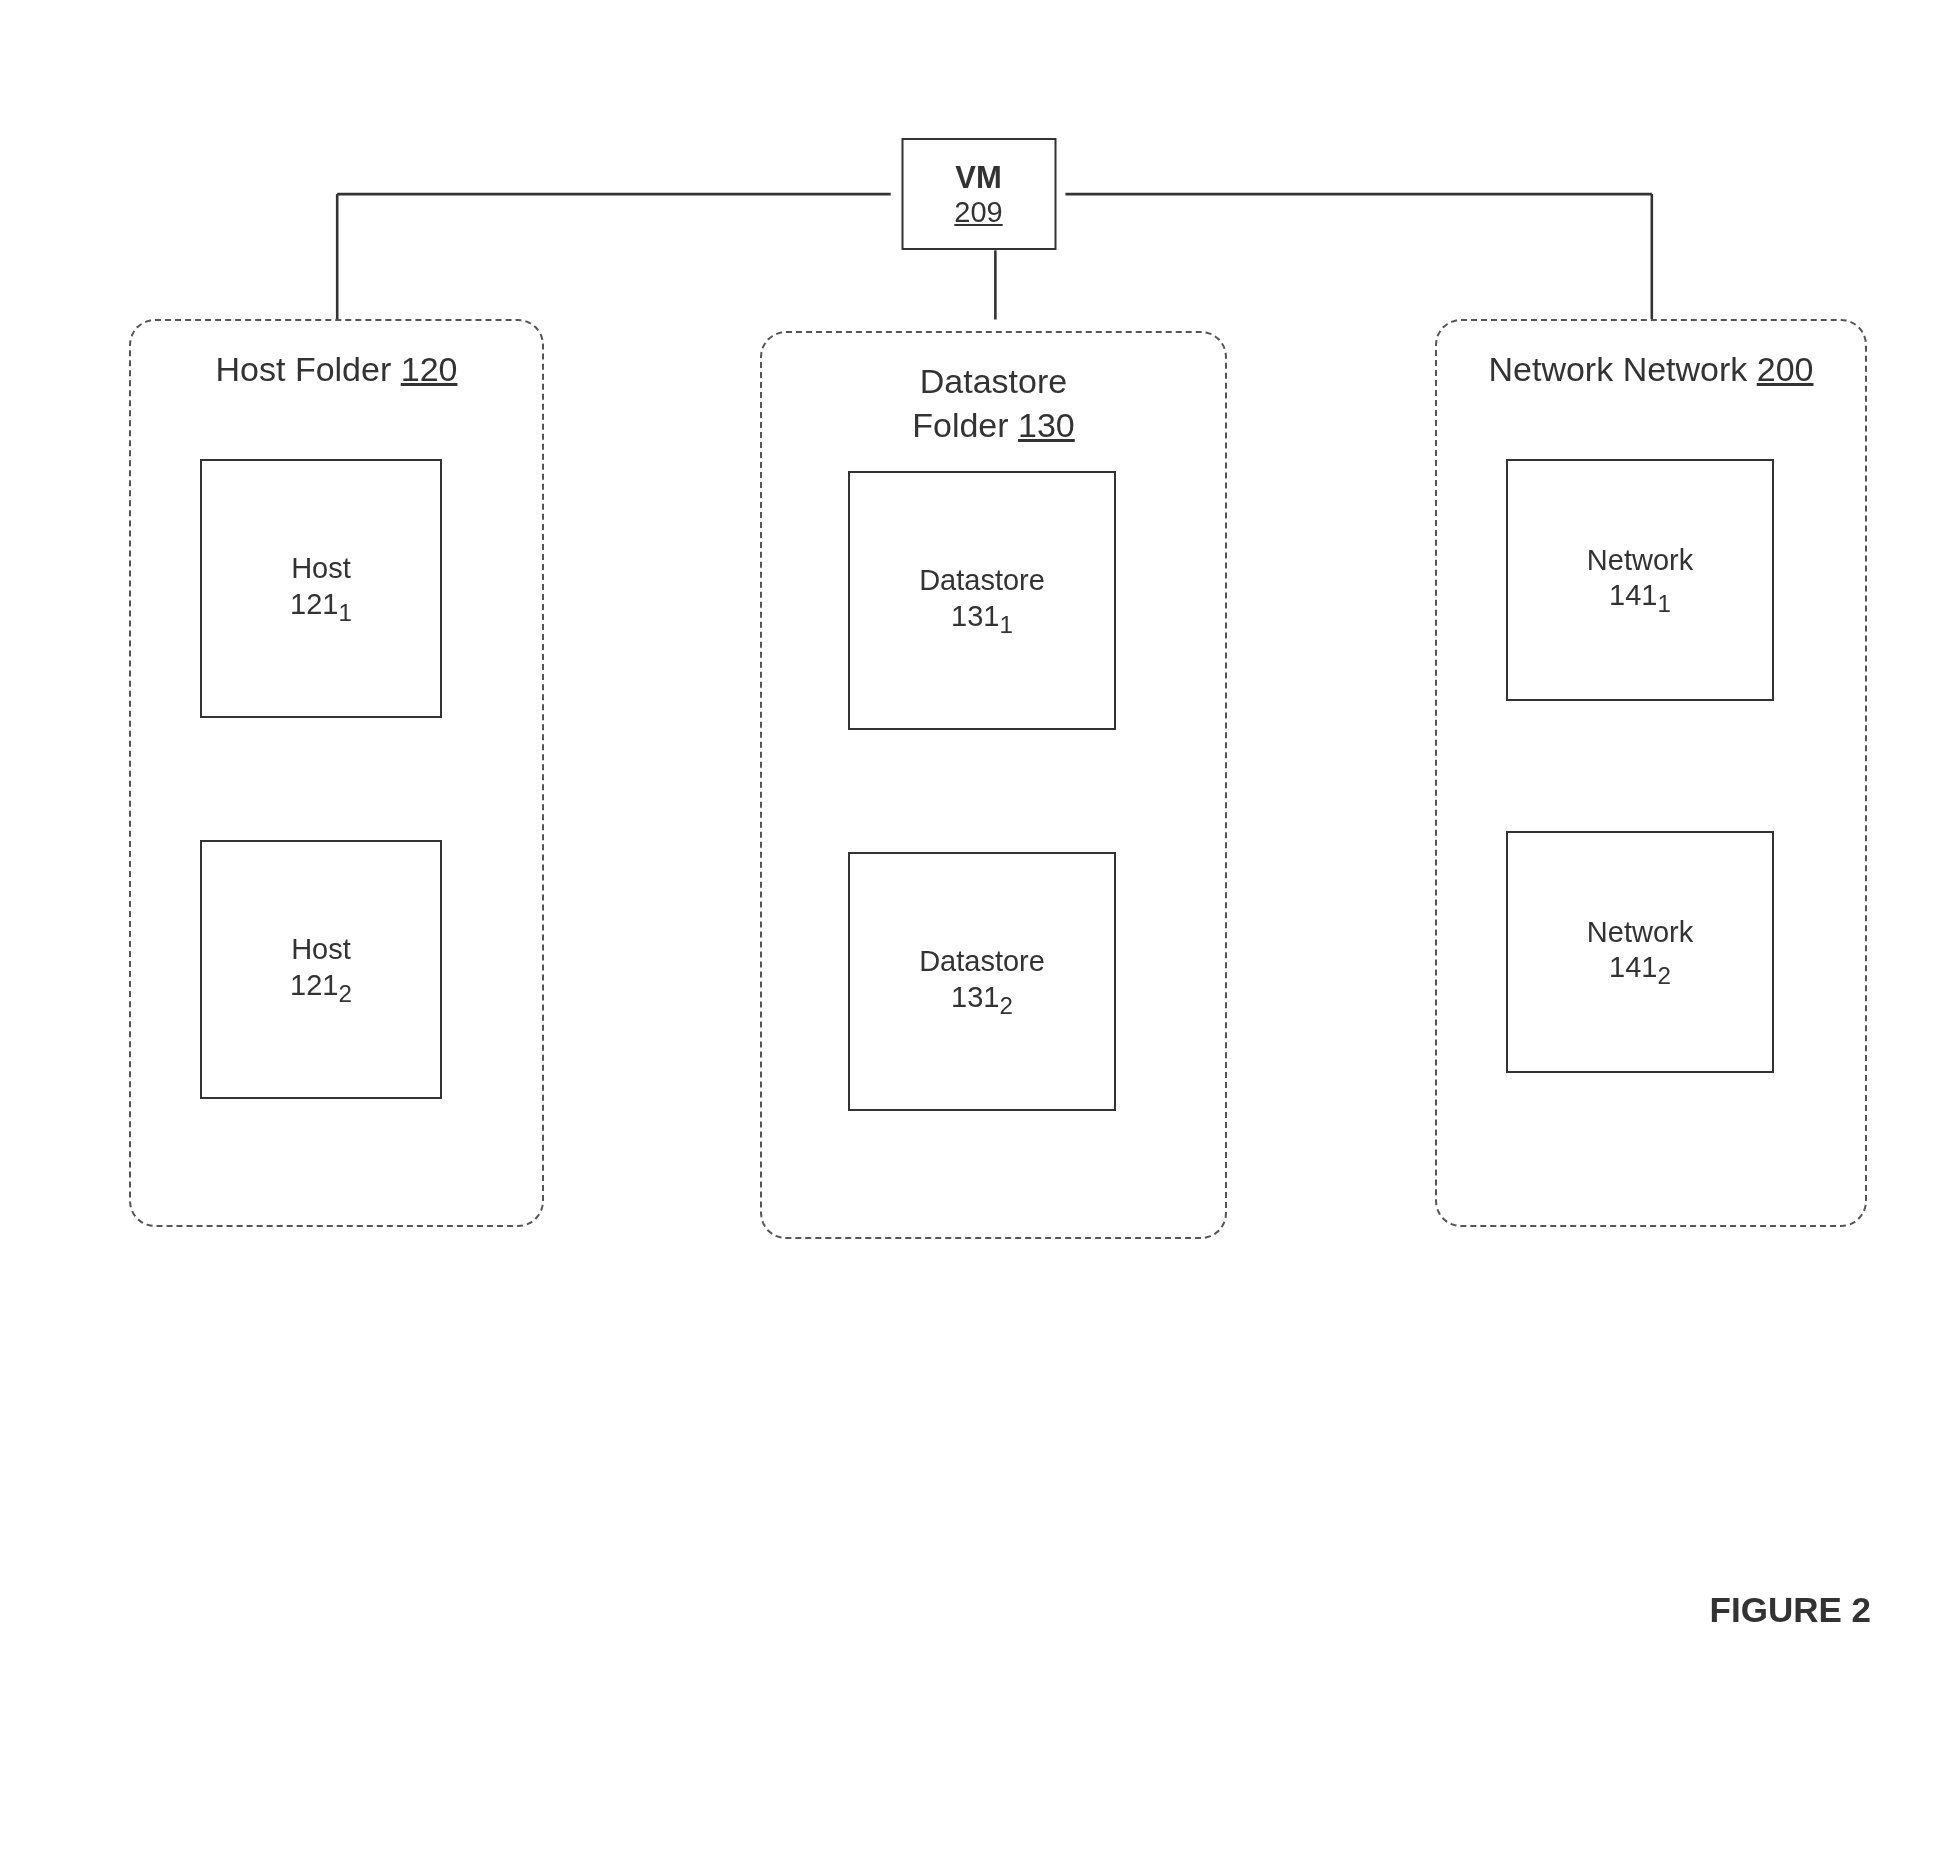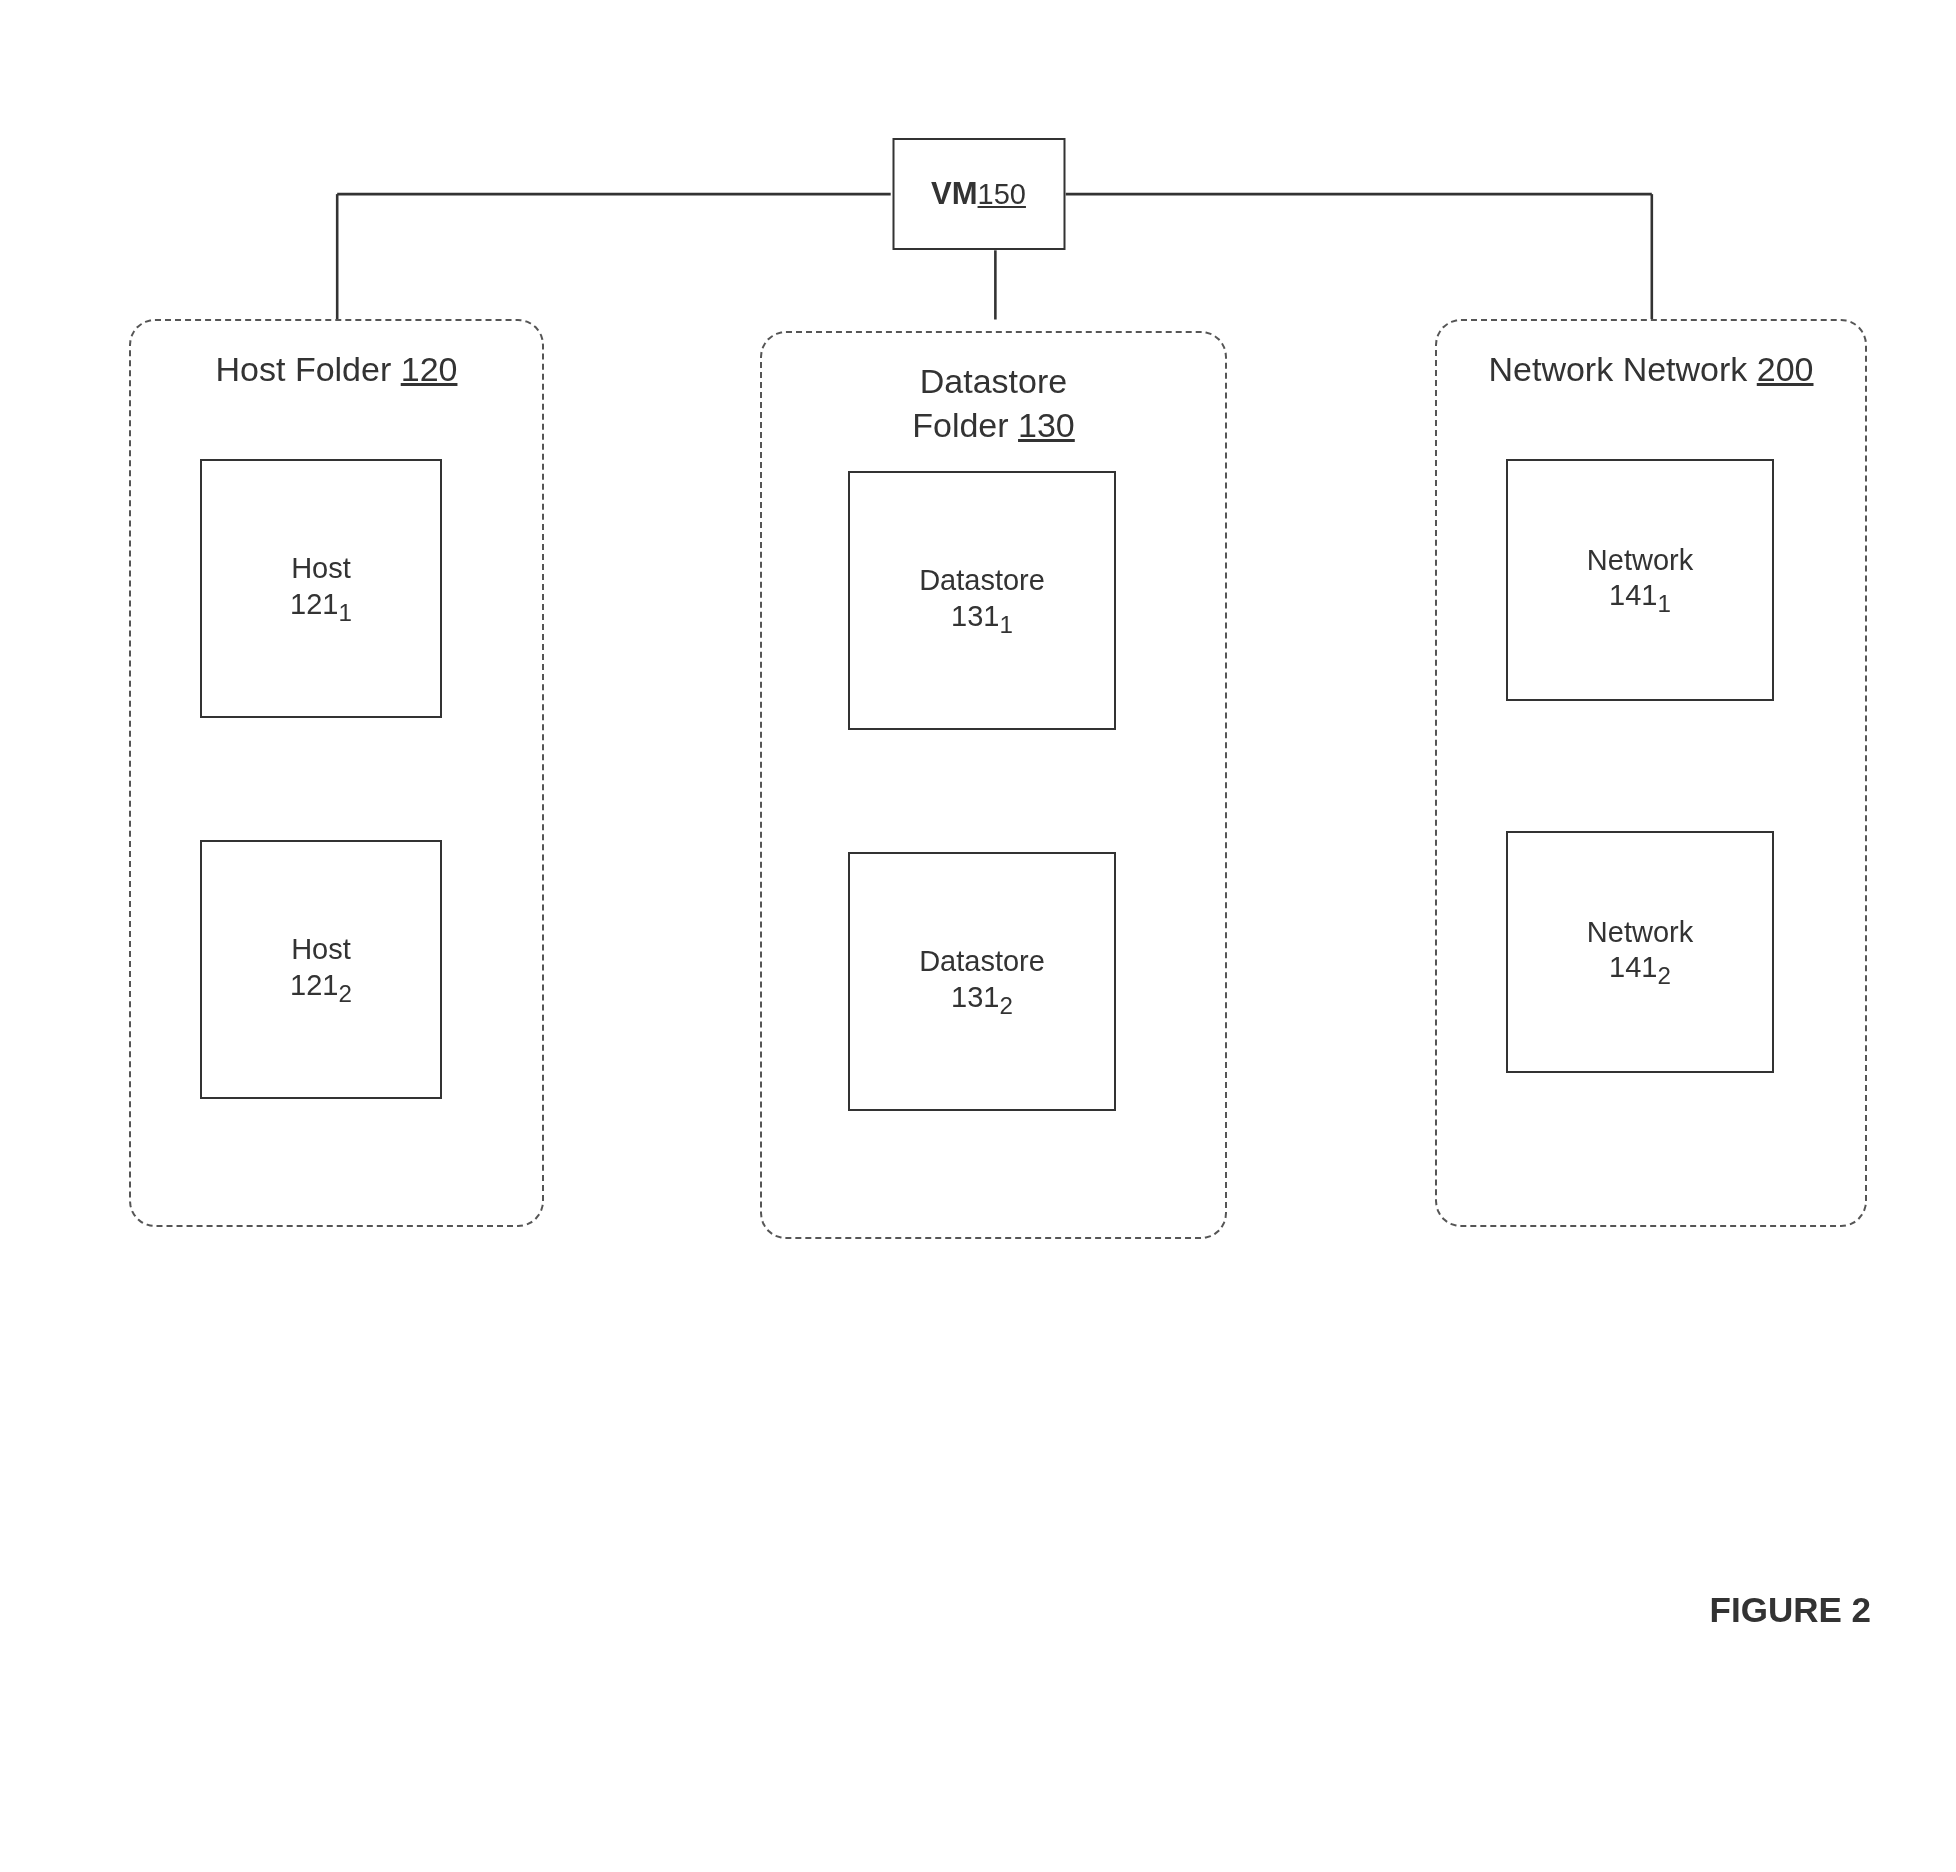--- a/index.html
+++ b/index.html
@@ -19,26 +19,26 @@
       right: 86px;
       bottom: 173px;
     }
 
     
     .vm-box {
       position: absolute;
       top: 52px;
       left: 50%;
       transform: translateX(-50%);
-      width: 173px;
+      width: 155px;
       height: 112px;
       border: 2.6px solid #333;
       background: #fff;
       display: flex;
-      flex-direction: row;
+      flex-direction: column;
       align-items: center;
       justify-content: center;
       text-align: left;
     }
 
     .vm-box .label {
       font-size: 31px;
       font-weight: bold;
       color: #333;
     }
@@ -162,21 +162,21 @@
 
     <line x1="1051" y1="870" x2="1100" y2="870" stroke="#333" stroke-width="3"></line>
     <polygon points="1100,860 1120,870 1100,880" fill="#333"></polygon>
 
     <line x1="1560" y1="870" x2="1610" y2="870" stroke="#333" stroke-width="3"></line>
     <polygon points="1610,860 1630,870 1610,880" fill="#333"></polygon>
   </svg>
 
   <div class="vm-box">
     <span class="label">VM</span>
-    <span class="ref">150</span>
+    <span class="ref">209</span>
   </div>
 
   <div class="folder-container host-folder">
     <div class="folder-label">
       <span>Host Folder </span><span class="ref">120</span>
     </div>
 
     <div class="item-box" style="top:138px; left:69px; width:242px; height:259px;">
       <span class="item-label">Host</span>
       <span class="item-ref">121<sub>1</sub></span>

